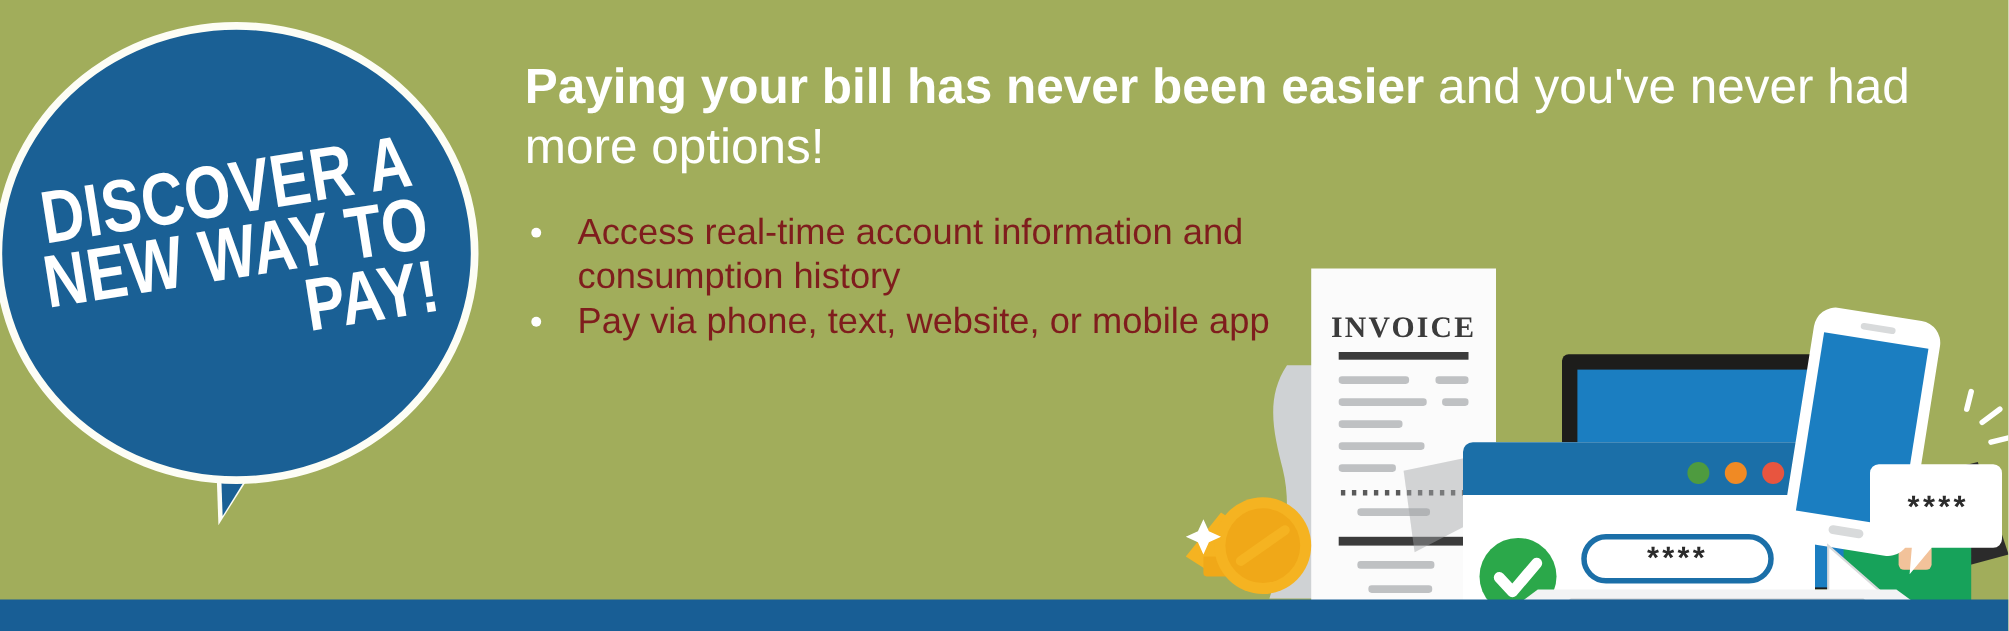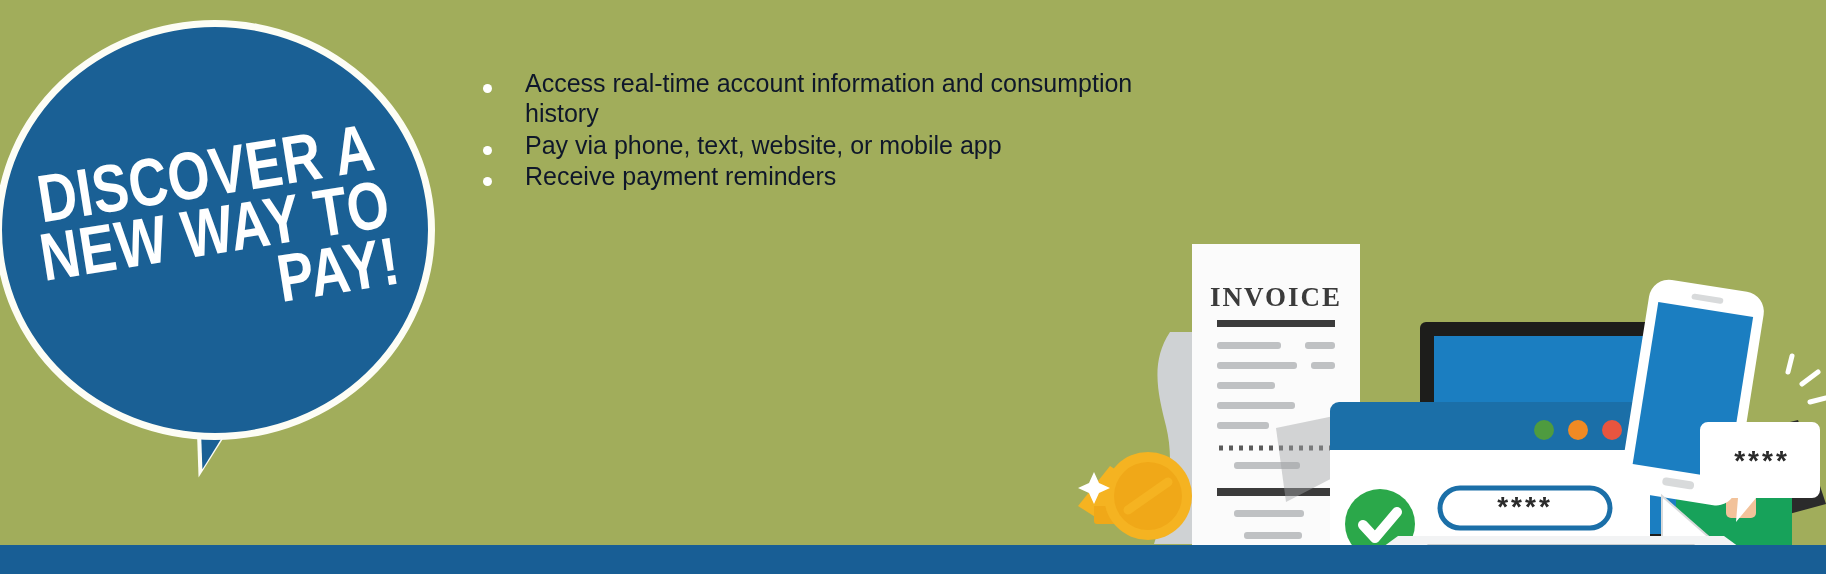--- a/index.html
+++ b/index.html
@@ -103,26 +103,26 @@
     font-family: "Liberation Sans Narrow", "Liberation Sans", sans-serif;
     font-size: 45px;
     line-height: 1.19;
     font-weight: normal;
     margin: 0;
     letter-spacing: 0px;
   }
   .headline .hl-strong { font-weight: bold; }
 
   .bullets {
-    margin: 16px 0 0 0;
+    margin: 32px 0 0 0;
     padding: 0;
     list-style: none;
-    color: #0f172a;
+    color: #7f1d1d;
     font-family: "Liberation Sans Narrow", "Liberation Sans", sans-serif;
-    font-size: 25px;
+    font-size: 33px;
     line-height: 1.21;
     max-width: 700px;
   }
   .bullets li {
     position: relative;
     padding-left: 48px;
     margin: 0 0 1px 0;
   }
   .bullets li .dot {
     position: absolute;
@@ -153,25 +153,25 @@
     <div class="badge-tail"></div>
     <div class="badge-circle"></div>
     <div class="badge-text">
       <div class="badge-line l1">DISCOVER A</div>
       <div class="badge-line l2">NEW WAY TO</div>
       <div class="badge-line l3">PAY!</div>
     </div>
   </div>
 
   <div class="copy">
+    <h1 class="headline"><span class="hl-strong">Paying your bill has never been easier</span><span class="hl-light"> and you've never had more options!</span></h1>
 
     <ul class="bullets">
       <li><span class="dot"></span><span>Access real-time account information and consumption history</span></li>
       <li><span class="dot"></span><span>Pay via phone, text, website, or mobile app</span></li>
-      <li><span class="dot"></span><span>Receive payment reminders</span></li>
     </ul>
   </div>
 
   <div class="art">
     <svg width="764" height="346" viewBox="0 0 764 346" xmlns="http://www.w3.org/2000/svg">
 
       <path d="M108 88 C 88 118, 96 150, 104 182 C 112 214, 108 252, 92 300 L 175 300 L 175 88 Z" fill="#cfd2d4"></path>
 
       <rect x="358" y="78" width="282" height="214" rx="6" fill="#1d1d1b"></rect>
 

